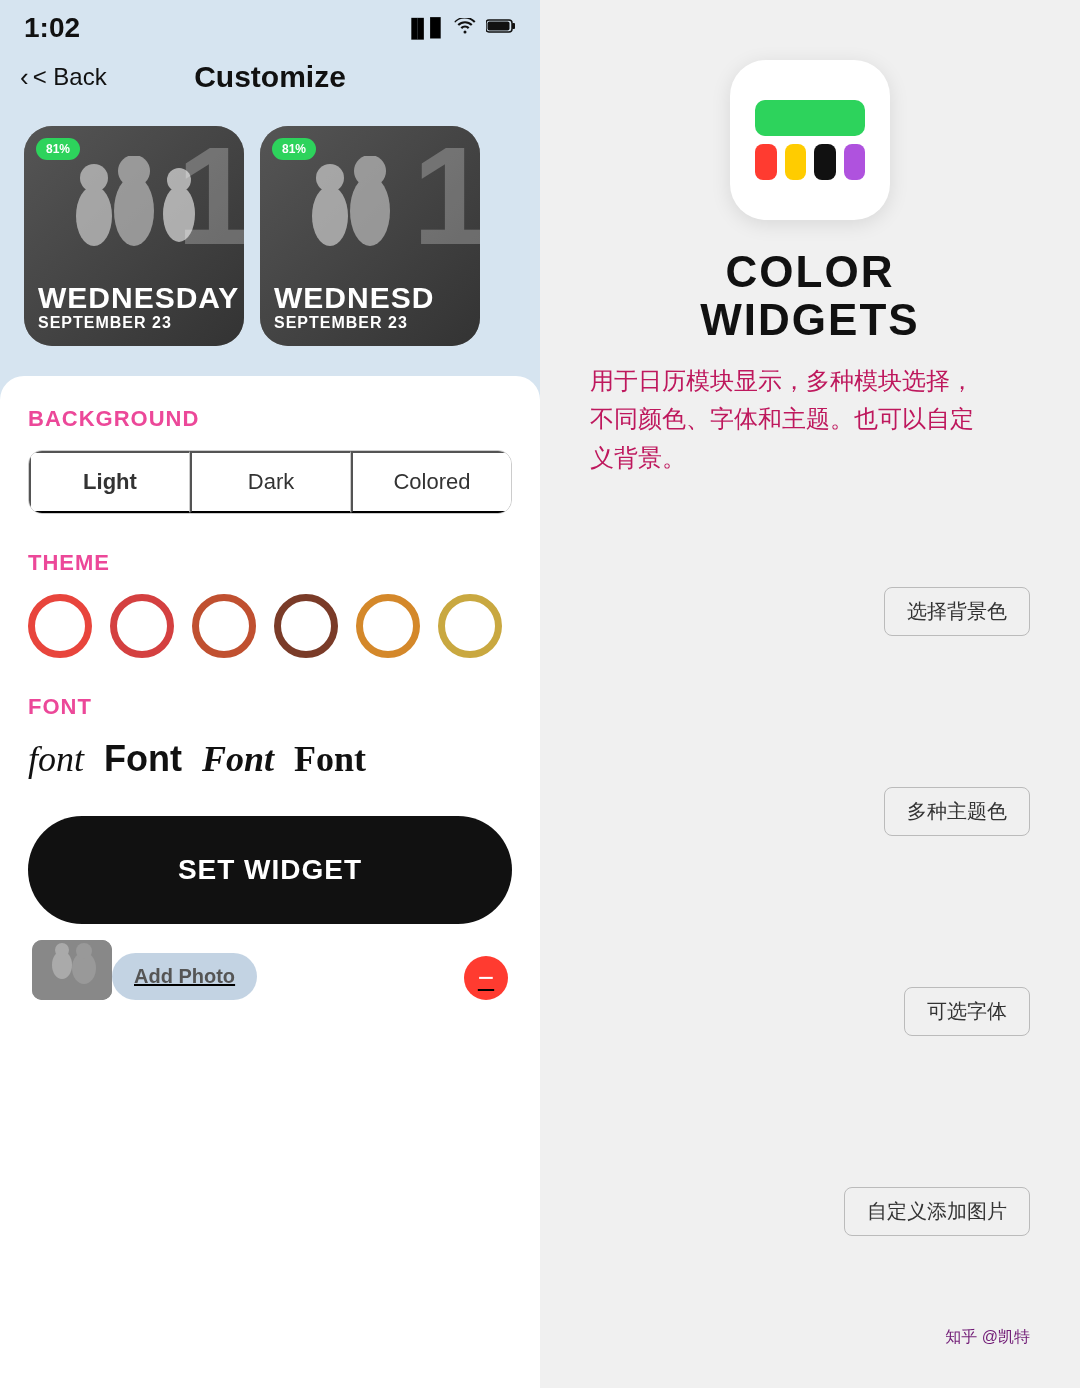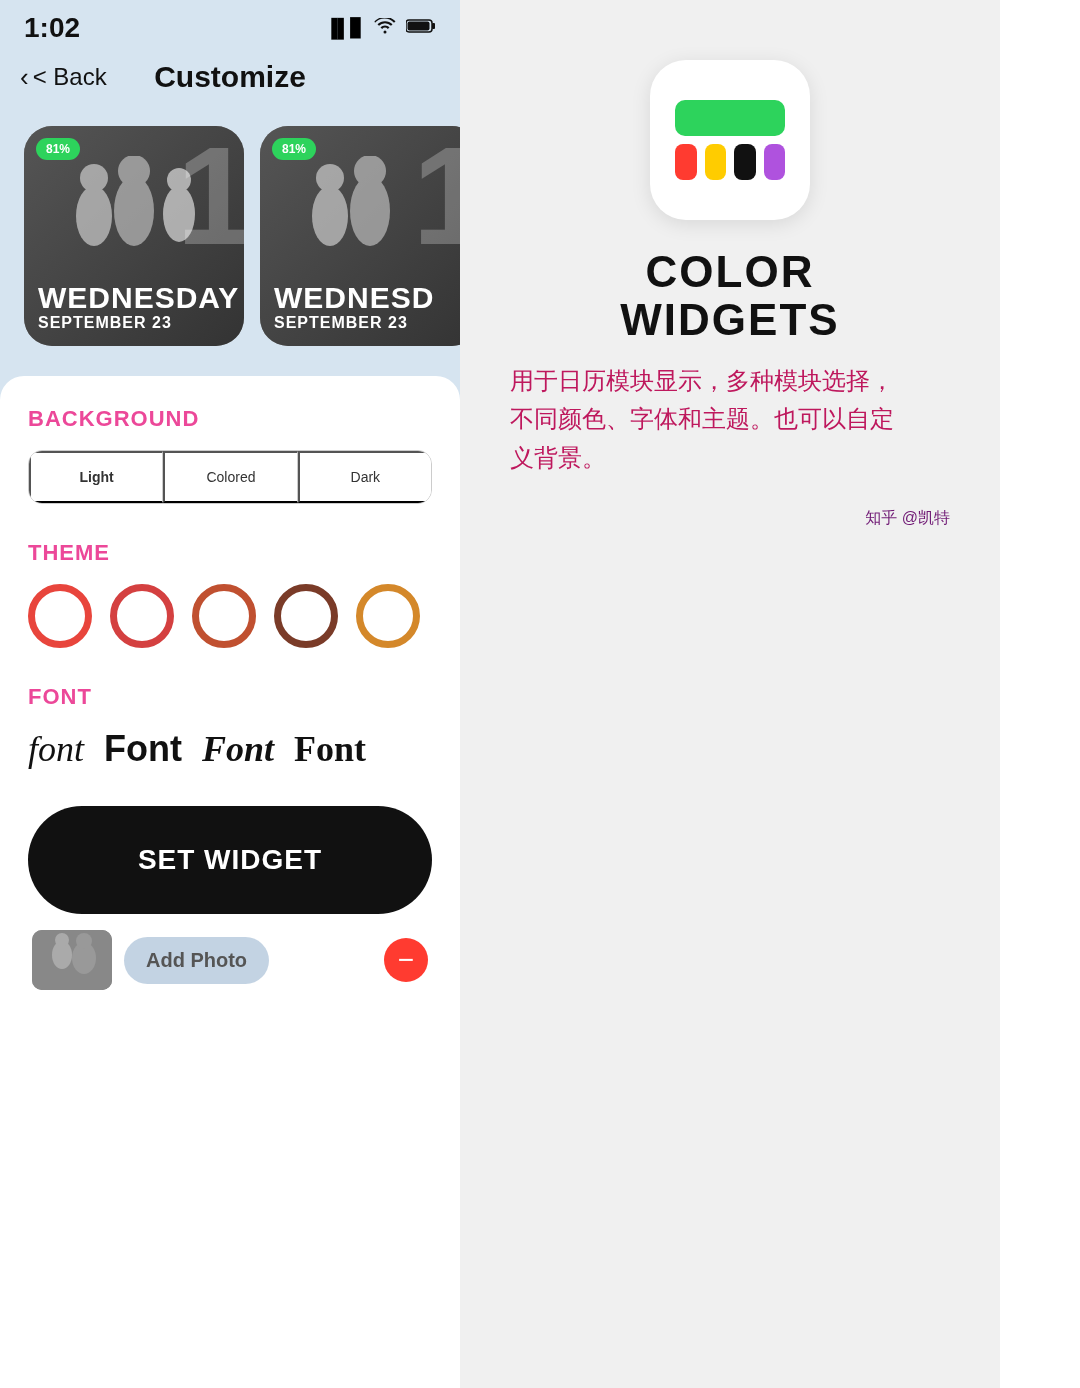--- a/index.html
+++ b/index.html
@@ -6,21 +6,21 @@
     body {
       width: 1080px;
       height: 1388px;
       display: flex;
       font-family: -apple-system, BlinkMacSystemFont, 'Helvetica Neue', sans-serif;
       overflow: hidden;
     }
 
     
     .left-panel {
-      width: 460px;
+      width: 540px;
       height: 1388px;
       background: #d6e4f0;
       display: flex;
       flex-direction: column;
       position: relative;
       overflow: hidden;
     }
 
     
     .status-bar {
@@ -149,21 +149,21 @@
       display: flex;
       border: 1.5px solid #ccc;
       border-radius: 14px;
       overflow: hidden;
       margin-bottom: 36px;
     }
     .bg-toggle-btn {
       flex: 1;
       padding: 16px 0;
       text-align: center;
-      font-size: 14px;
+      font-size: 22px;
       color: #333;
       cursor: pointer;
       background: #fff;
       border-right: 1.5px solid #ccc;
     }
     .bg-toggle-btn:last-child {
       border-right: none;
     }
     .bg-toggle-btn.active {
       background: #fff;
@@ -214,23 +214,23 @@
       width: 100%;
       padding: 38px 0;
       cursor: pointer;
       letter-spacing: 1px;
       margin-bottom: 16px;
     }
 
     
     .photo-strip {
       display: flex;
-      align-items: center;
-      gap: 12px;
+      align-items: flex-end;
       padding: 0 4px;
+      text-decoration: underline;
     }
     .photo-thumb {
       width: 80px;
       height: 60px;
       background: #aaa;
       border-radius: 10px;
       overflow: hidden;
       display: flex;
       align-items: center;
       justify-content: center;
@@ -407,22 +407,22 @@
       </div>
     </div>
   </div>
 
   <div class="settings-card">
 
     
     <div class="section-label">BACKGROUND</div>
     <div class="bg-toggle">
       <button class="bg-toggle-btn active">Light</button>
+      <button class="bg-toggle-btn">Dark</button>
       <button class="bg-toggle-btn">Colored</button>
-      <button class="bg-toggle-btn">Dark</button>
     </div>
 
     
     <div class="section-label">THEME</div>
     <div class="theme-circles">
       <div class="theme-circle" style="border-color:#e8453c;background:transparent;"></div>
       <div class="theme-circle" style="border-color:#d44040;background:transparent;"></div>
       <div class="theme-circle" style="border-color:#c05030;background:transparent;"></div>
       <div class="theme-circle" style="border-color:#7a3b28;background:transparent;"></div>
       <div class="theme-circle" style="border-color:#d4882a;background:transparent;"></div>
@@ -475,16 +475,30 @@
         <div style="background:#111;border-radius:8px;flex:1;height:36px;"></div>
         <div style="background:#af52de;border-radius:8px;flex:1;height:36px;"></div>
       </div>
     </div>
   </div>
 
   <div class="app-name">COLOR<br>WIDGETS</div>
 
   <div class="app-description">用于日历模块显示，多种模块选择，<br>不同颜色、字体和主题。也可以自定<br>义背景。</div>
 
+  <div class="feature-labels">
+    <div style="display:flex;justify-content:flex-end;">
+      <span class="feature-label-box">选择背景色</span>
+    </div>
+    <div style="display:flex;justify-content:flex-end;">
+      <span class="feature-label-box">多种主题色</span>
+    </div>
+    <div style="display:flex;justify-content:flex-end;">
+      <span class="feature-label-box">可选字体</span>
+    </div>
+    <div style="display:flex;justify-content:flex-end;">
+      <span class="feature-label-box">自定义添加图片</span>
+    </div>
+  </div>
 
   <div class="attribution">知乎 @凯特</div>
 
 </div>
 
 </body></html>

